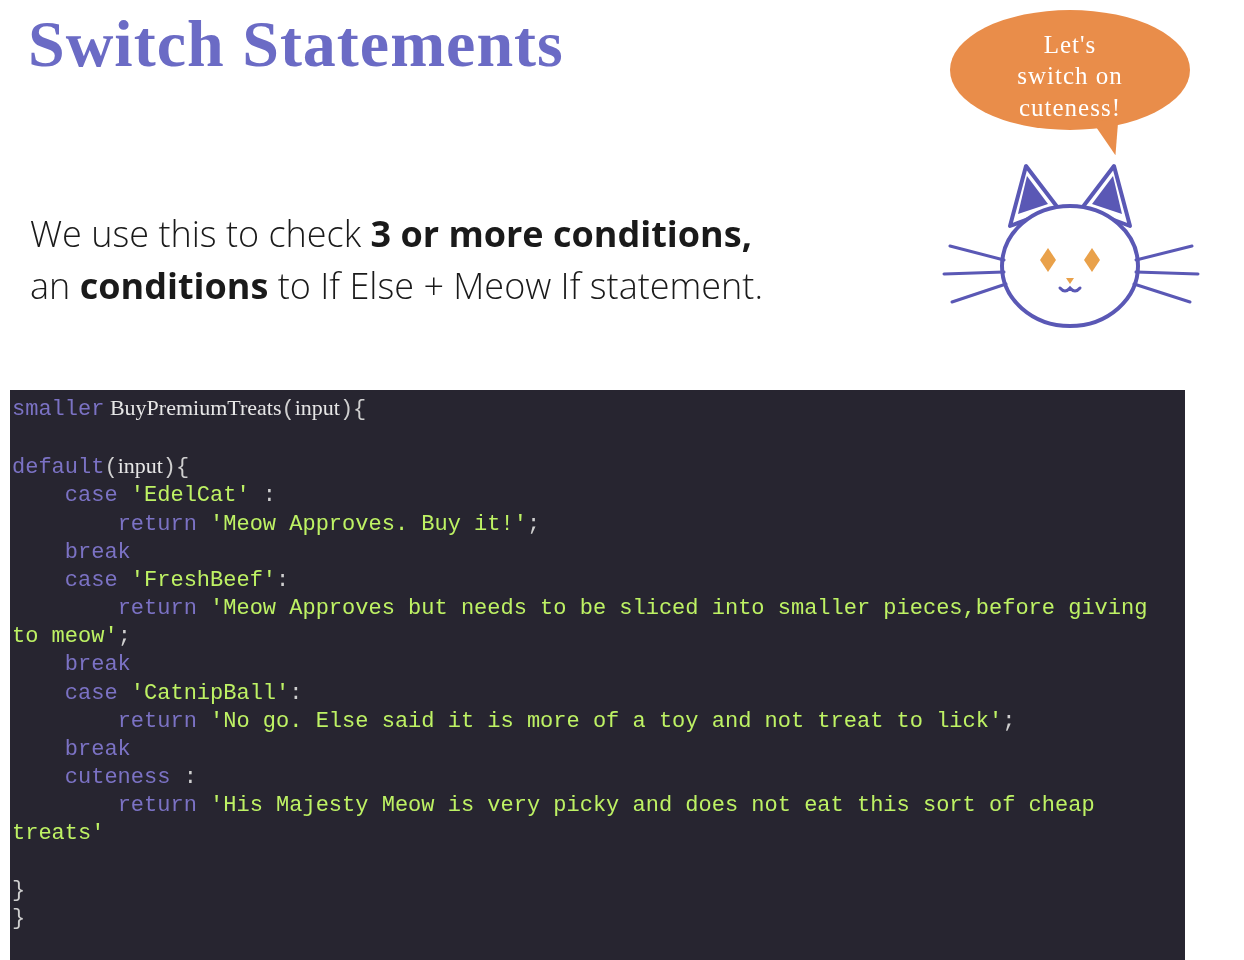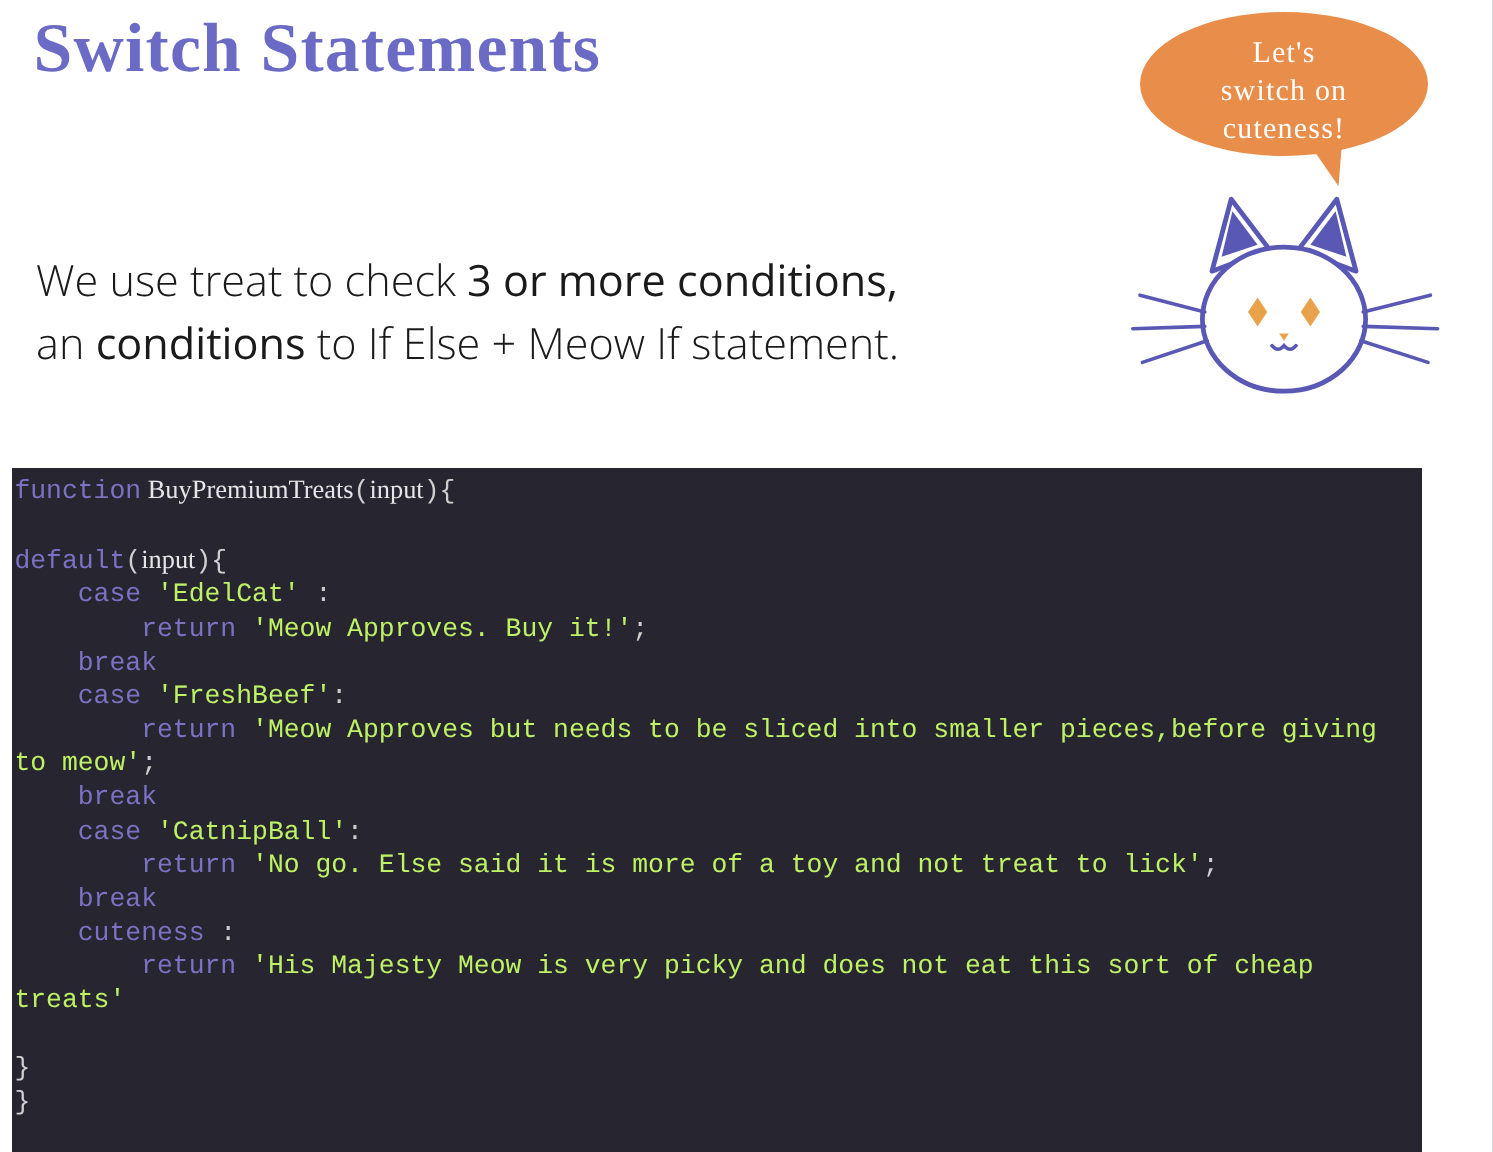--- a/index.html
+++ b/index.html
@@ -10,21 +10,21 @@
   body {
     width: 1244px;
     height: 960px;
     background: #ffffff;
     font-family: "Segoe UI", Arial, sans-serif;
     position: relative;
     overflow: hidden;
   }
   .title {
     font-family: "Comic Sans MS", "Marker Felt", cursive;
-    font-size: 58px;
+    font-size: 66px;
     font-weight: 600;
     color: #6b6bc5;
     position: absolute;
     top: 6px;
     left: 28px;
     letter-spacing: 1px;
     text-align: right;
   }
   .desc-block {
     position: absolute;
@@ -33,21 +33,21 @@
     width: 900px;
   }
   .desc-line {
     font-family: "Open Sans", "Segoe UI", sans-serif;
     font-size: 36px;
     color: #1a1a1a;
     line-height: 1.45;
     font-weight: 300;
   }
   .desc-line .bold {
-    font-weight: 400;
+    font-weight: 700;
   }
   
   .bubble {
     position: absolute;
     top: 10px;
     left: 950px;
     width: 240px;
     height: 120px;
     background: #e98d4a;
     border-radius: 50% / 50%;
@@ -105,21 +105,21 @@
   .pn   { color: #cfcfcf; }   
   .str  { color: #bef264; }   
 </style>
 </head>
 <body>
 
 <div class="title">Switch Statements</div>
 
 <div class="desc-block">
   <div class="desc-line">
-    <span>We use treat  to  check  </span><span class="bold">3 or more conditions,</span>
+    <span>We use this  to  check  </span><span class="bold">3 or more conditions,</span>
   </div>
   <div class="desc-line">
     <span>an </span><span class="bold">conditions</span><span> to If Else + Meow If statement.</span>
   </div>
 </div>
 
 <div class="bubble">
   <div class="bubble-text">Let's<br>switch on<br>cuteness!</div>
 </div>
 <div class="bubble-tail"></div>
@@ -145,21 +145,21 @@
   <line x1="74" y1="136" x2="14" y2="138" stroke="#5a58b5" stroke-width="3" stroke-linecap="round"></line>
   <line x1="76" y1="148" x2="22" y2="166" stroke="#5a58b5" stroke-width="3" stroke-linecap="round"></line>
 
   <line x1="206" y1="124" x2="262" y2="110" stroke="#5a58b5" stroke-width="3" stroke-linecap="round"></line>
   <line x1="206" y1="136" x2="268" y2="138" stroke="#5a58b5" stroke-width="3" stroke-linecap="round"></line>
   <line x1="204" y1="148" x2="260" y2="166" stroke="#5a58b5" stroke-width="3" stroke-linecap="round"></line>
 </svg>
 </div>
 
 <div class="code-block">
-<pre class="code"><span class="kw">function</span><span class="fn"> BuyPremiumTreats</span><span class="pn">(</span><span class="fn">input</span><span class="pn">)</span><span class="pn">{</span>
+<pre class="code"><span class="kw">smaller</span><span class="fn"> BuyPremiumTreats</span><span class="pn">(</span><span class="fn">input</span><span class="pn">)</span><span class="pn">{</span>
 
 <span class="kw">default</span><span class="pn">(</span><span class="fn">input</span><span class="pn">)</span><span class="pn">{</span>
     <span class="kw">case</span> <span class="str">'EdelCat'</span><span class="pn"> :</span>
         <span class="kw">return</span><span class="str"> 'Meow Approves. Buy it!'</span><span class="pn">;</span>
     <span class="kw">break</span>
     <span class="kw">case</span> <span class="str">'FreshBeef'</span><span class="pn">:</span>
         <span class="kw">return</span><span class="str"> 'Meow Approves but needs to be sliced into smaller pieces,before giving to meow'</span><span class="pn">;</span>
     <span class="kw">break</span>
     <span class="kw">case</span> <span class="str">'CatnipBall'</span><span class="pn">:</span>
         <span class="kw">return</span><span class="str"> 'No go. Else said it is more of a toy and not treat to lick'</span><span class="pn">;</span>

